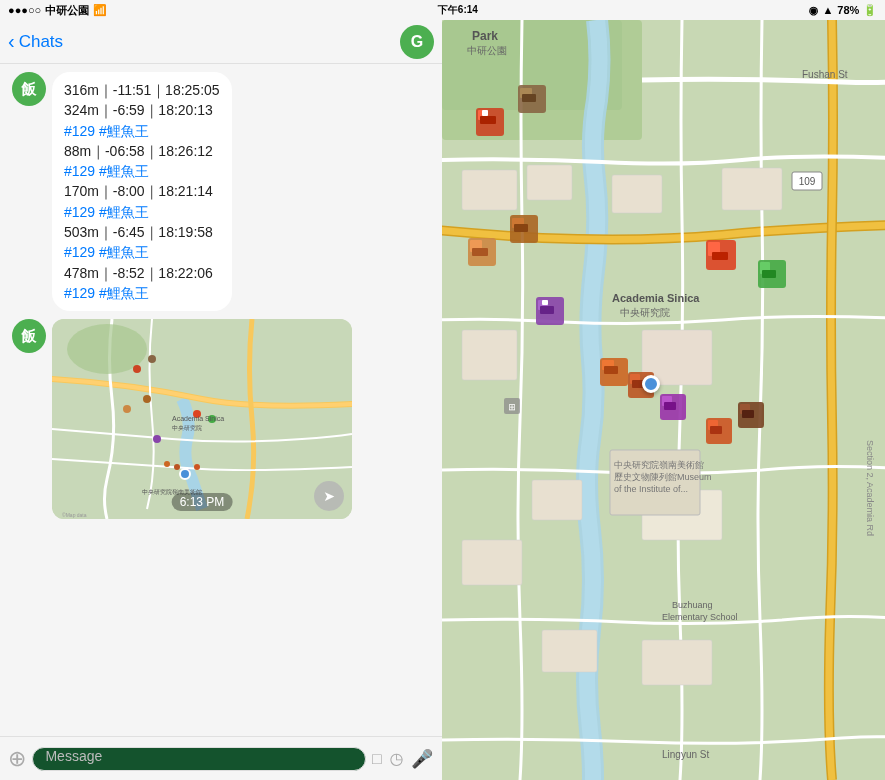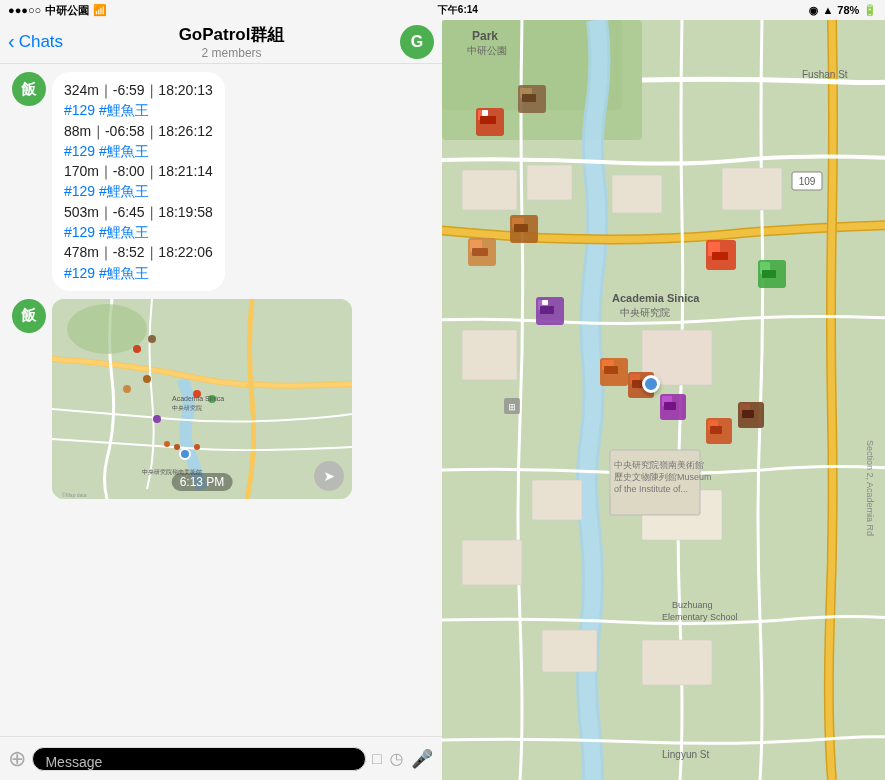--- a/index.html
+++ b/index.html
@@ -207,26 +207,26 @@
     .input-icon {
       color: #aaa;
       font-size: 22px;
       cursor: pointer;
     }
     .input-field {
       flex: 1;
       height: 24px;
       border-radius: 15px;
       border: 1px solid #ddd;
-      background: #000000;
+      background: #14532d;
       padding: 0 12px;
       font-size: 14px;
       color: #999;
       display: flex;
-      align-items: flex-end;
+      align-items: flex-start;
     }
     .input-right-icons {
       display: flex;
       align-items: center;
       gap: 8px;
       color: #aaa;
       font-size: 18px;
     }
 
     
@@ -279,37 +279,34 @@
 
 <div class="app-container">
 
   <div class="chat-panel">
 
     <div class="nav-bar">
       <div class="nav-back">
         <span class="nav-chevron">‹</span>
         <span>Chats</span>
       </div>
-      <div class="nav-title">
-        <div class="nav-title-main">GoPatrol群組</div>
-        <div class="nav-title-sub">2 members</div>
-      </div>
       <div class="nav-avatar">
         <span>G</span>
       </div>
     </div>
 
     <div class="messages-area" style="position:relative;">
 
       <div class="chat-watermark">🐻</div>
 
       <div class="message-group">
         <div class="avatar-circle">飯</div>
         <div>
           <div class="bubble">
+            <div class="bubble-text">316m｜-11:51｜18:25:05</div>
             <div class="bubble-text">324m｜-6:59｜18:20:13</div>
             <div><span class="bubble-link">#129 #鯉魚王</span></div>
             <div class="bubble-text">88m｜-06:58｜18:26:12</div>
             <div><span class="bubble-link">#129 #鯉魚王</span></div>
             <div class="bubble-text">170m｜-8:00｜18:21:14</div>
             <div><span class="bubble-link">#129 #鯉魚王</span></div>
             <div class="bubble-text">503m｜-6:45｜18:19:58</div>
             <div><span class="bubble-link">#129 #鯉魚王</span></div>
             <div class="bubble-text">478m｜-8:52｜18:22:06</div>
             <div><span class="bubble-link">#129 #鯉魚王</span></div>

